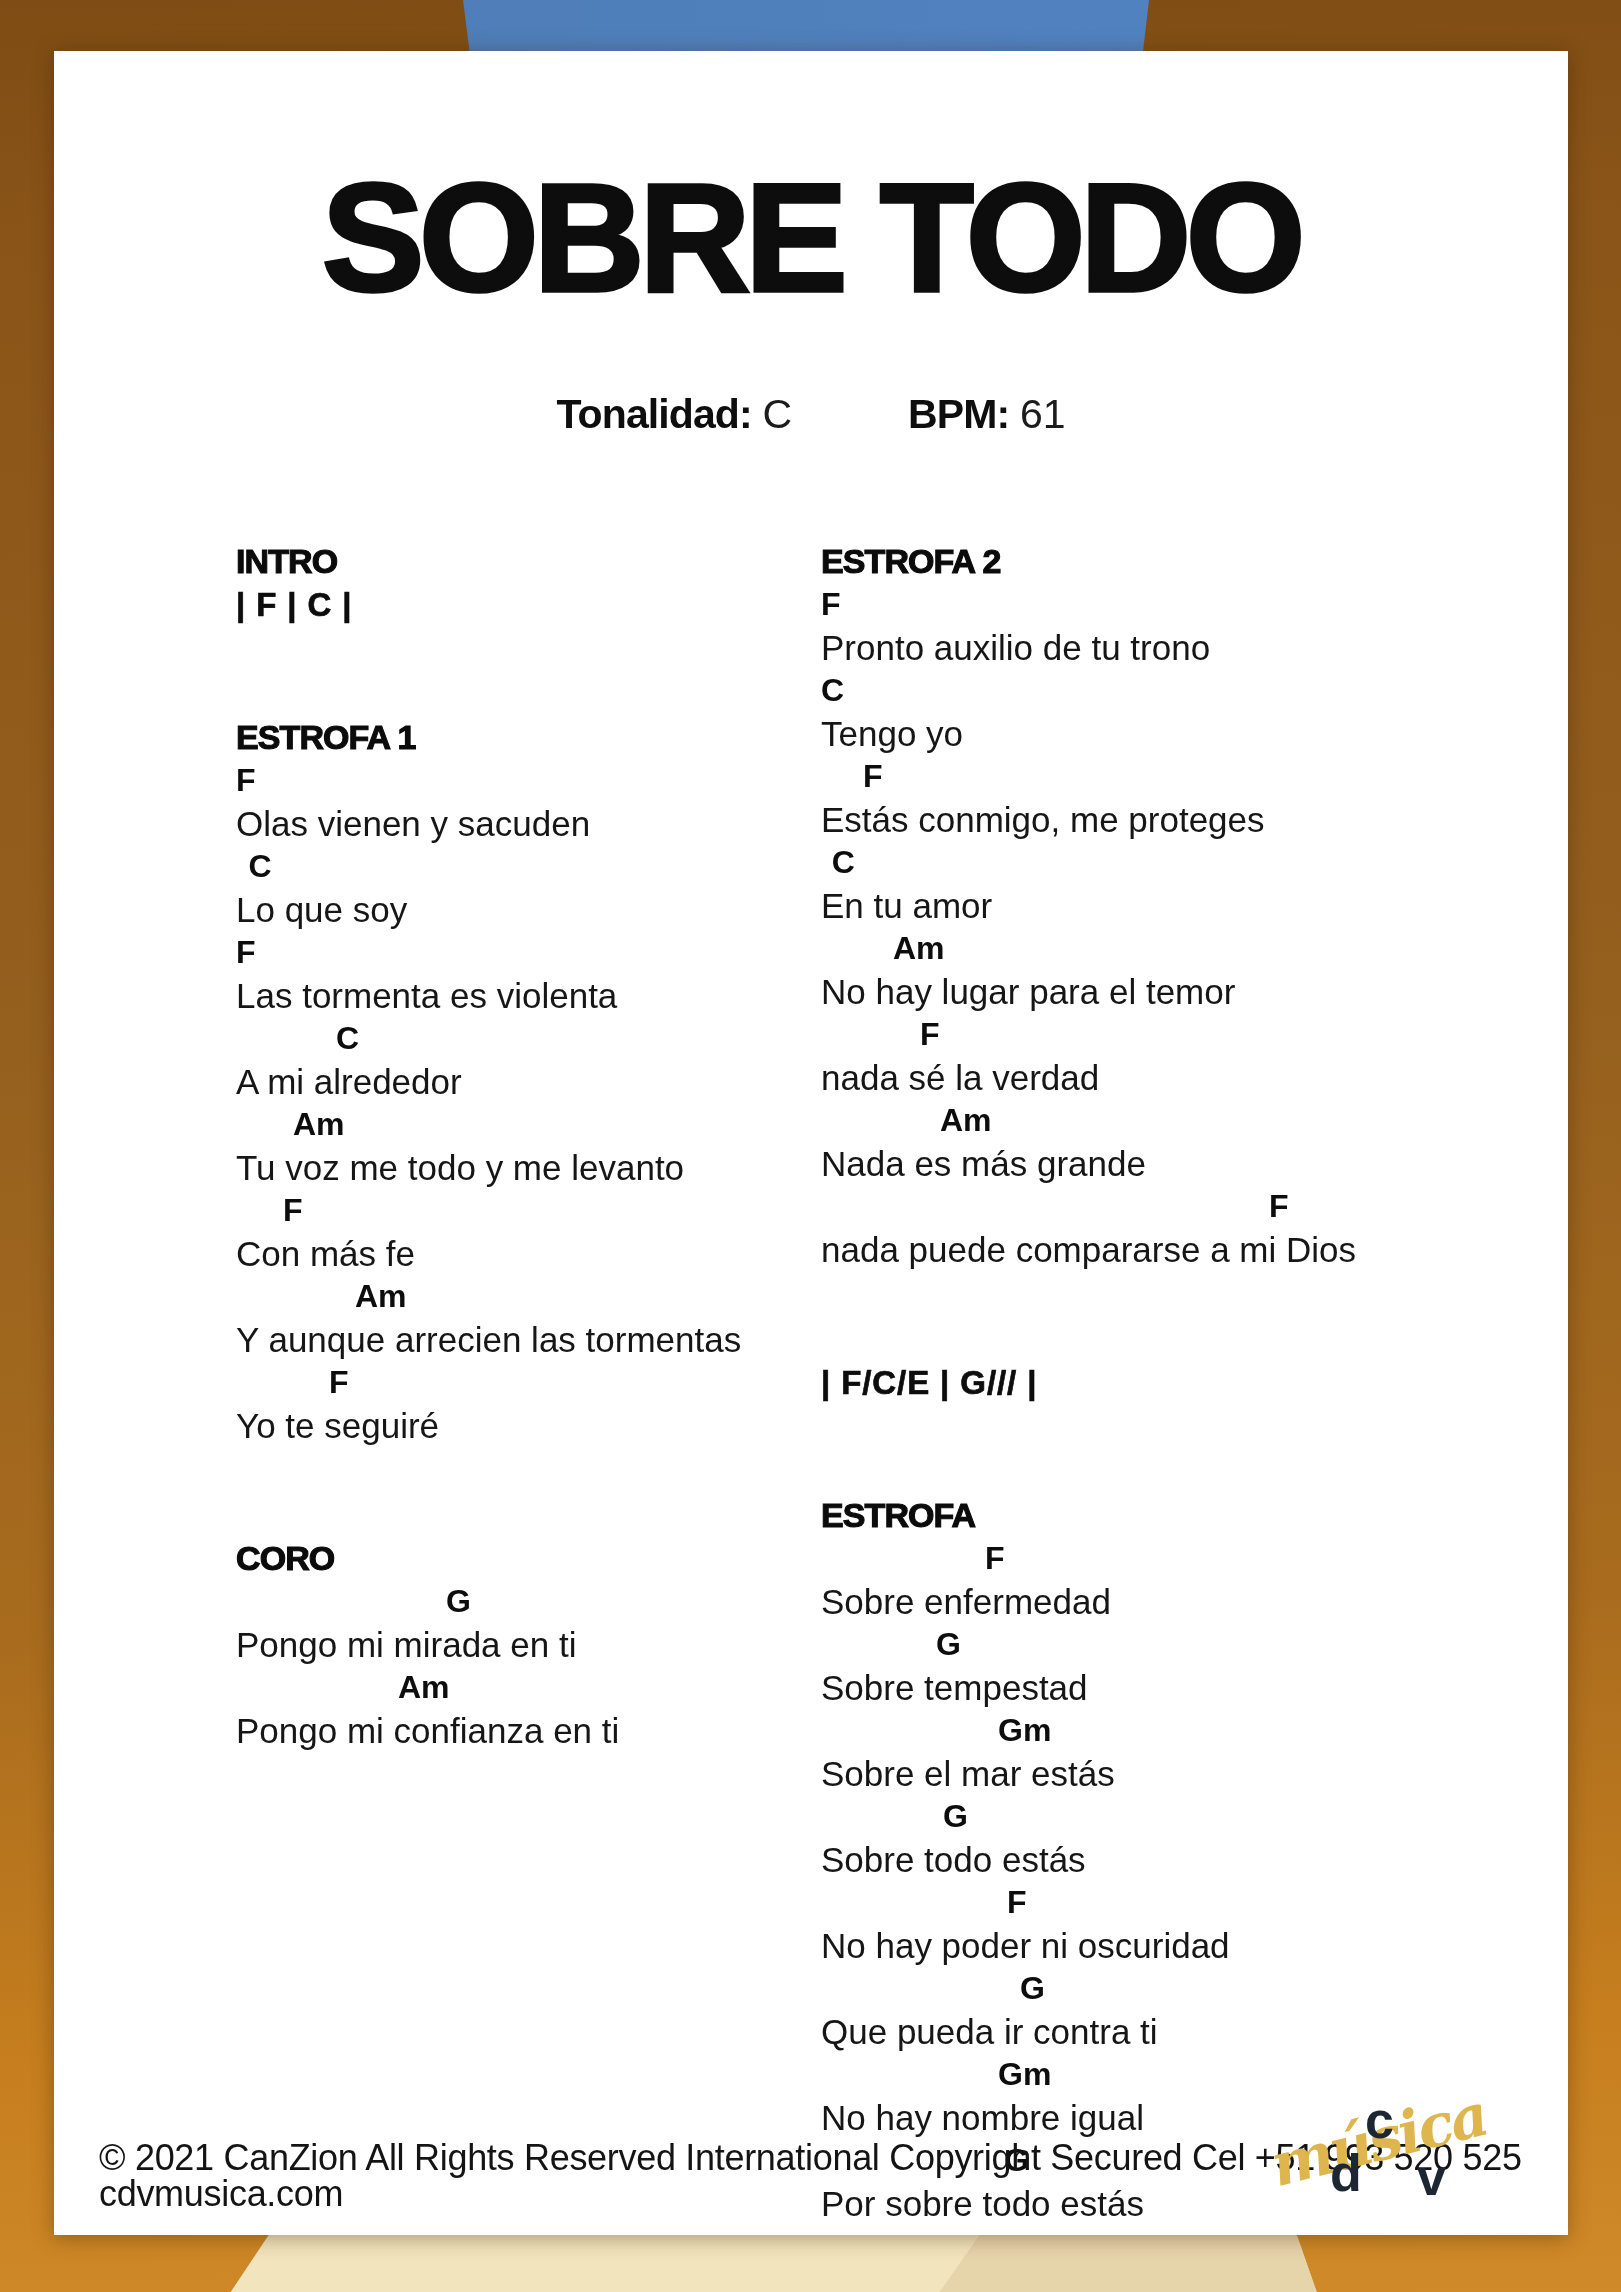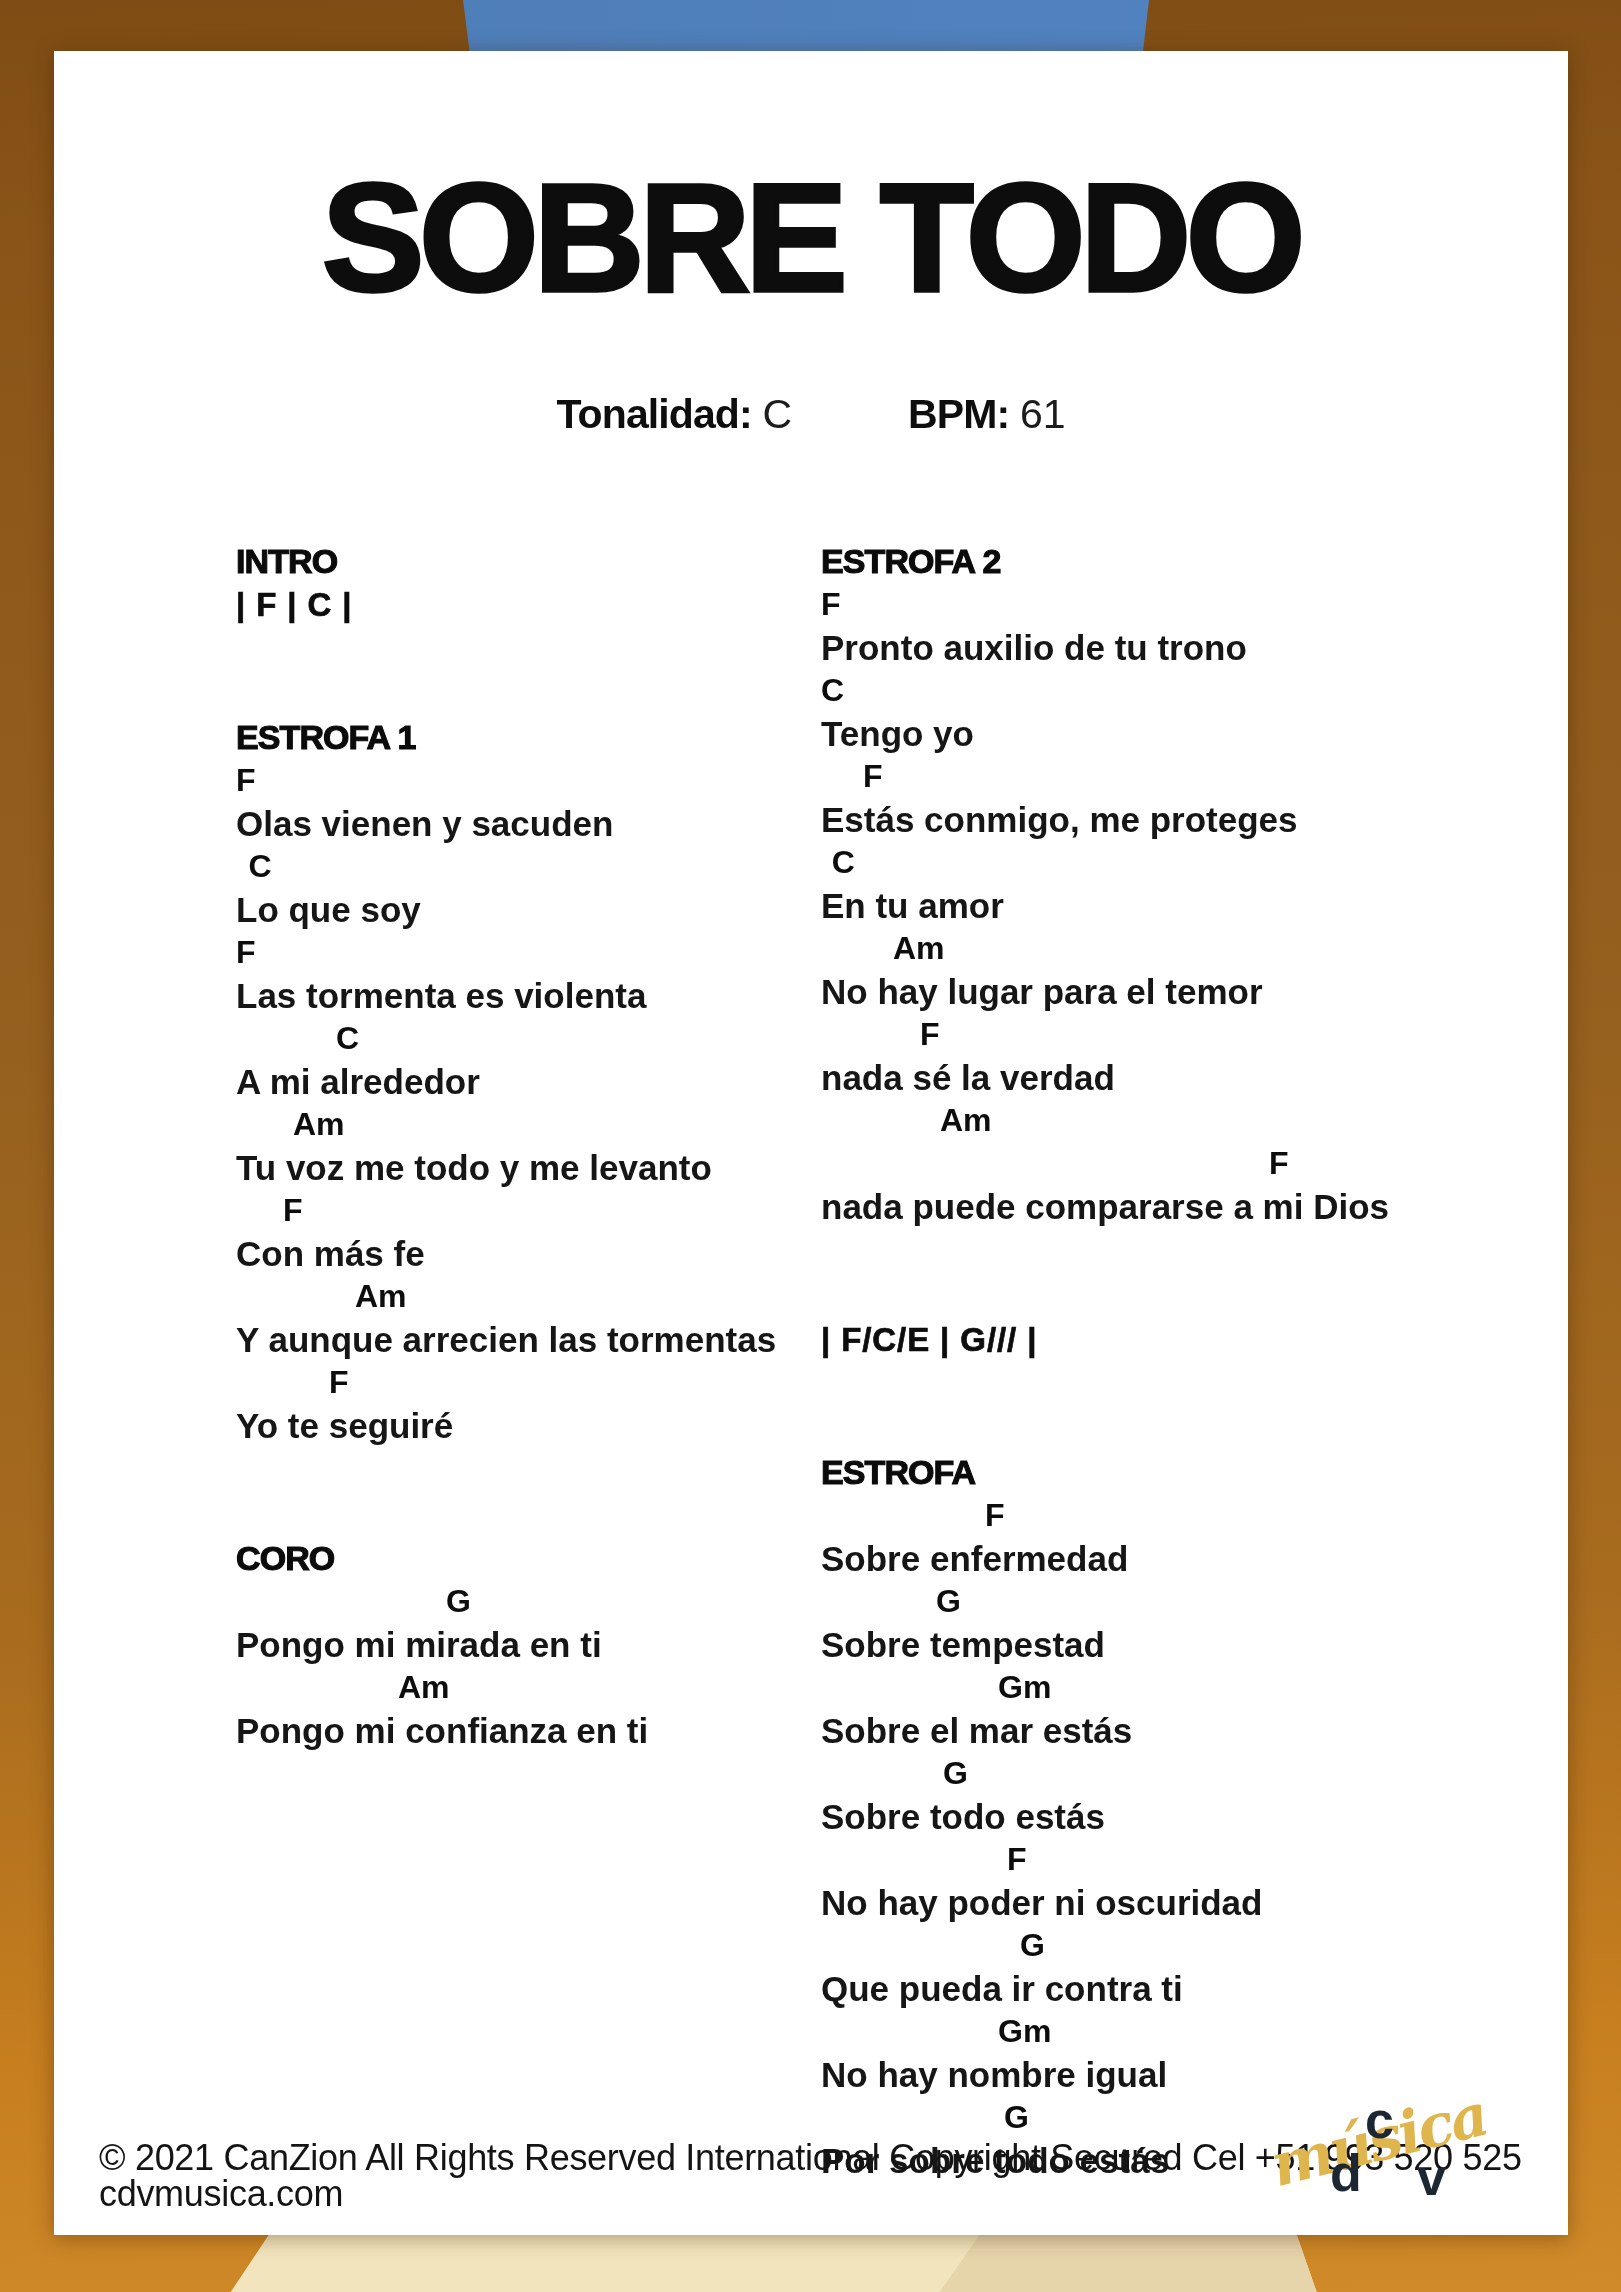--- a/index.html
+++ b/index.html
@@ -46,21 +46,21 @@
   .columns{display:flex;margin-top:53px;padding-left:182px;}
   .col-left{width:585px;flex:none;}
   .col-right{flex:1;}
   .section{margin-bottom:90px;}
   .section-title{
     font-weight:700;font-size:34px;line-height:43px;
     letter-spacing:-0.9px;color:#0b0b0b;margin-top:48px;-webkit-text-stroke:1.1px #0b0b0b;
   }
   .line{line-height:43px;white-space:pre;}
   .line.chord{font-weight:700;font-size:32px;color:#0d0d0d;}
-  .line.lyric{font-weight:700;font-size:35px;color:#161616;}
+  .line.lyric{font-weight:400;font-size:35px;color:#161616;}
   .line.bar{font-weight:700;font-size:33px;color:#0d0d0d;letter-spacing:0.9px;-webkit-text-stroke:0.7px #0d0d0d;}
   
   .footer{
     position:absolute;left:45px;bottom:23px;
     font-size:36px;letter-spacing:-0.3px;color:#141414;
     line-height:36px;
   }
   .logo{
     position:absolute;right:93px;bottom:32px;width:192px;height:97px;
   }
@@ -140,20 +140,21 @@
           <div class="line lyric">Tengo yo</div>
           <div class="line chord" style="padding-left: 42px;">F</div>
           <div class="line lyric">Estás conmigo, me proteges</div>
           <div class="line chord" style="padding-left: 10.7px;">C</div>
           <div class="line lyric">En tu amor</div>
           <div class="line chord" style="padding-left: 72px;">Am</div>
           <div class="line lyric">No hay lugar para el temor</div>
           <div class="line chord" style="padding-left: 99px;">F</div>
           <div class="line lyric">nada sé la verdad</div>
           <div class="line chord" style="padding-left: 119px;">Am</div>
+          <div class="line lyric">Nada es más grande</div>
           <div class="line chord" style="padding-left: 448px;">F</div>
           <div class="line lyric">nada puede compararse a mi Dios</div>
         </div>
         <div class="section">
           <div class="line bar">| F/C/E | G/// |</div>
         </div>
         <div class="section">
           <div class="section-title">ESTROFA</div>
           <div class="line chord" style="padding-left: 164px;">F</div>
           <div class="line lyric">Sobre enfermedad</div>

